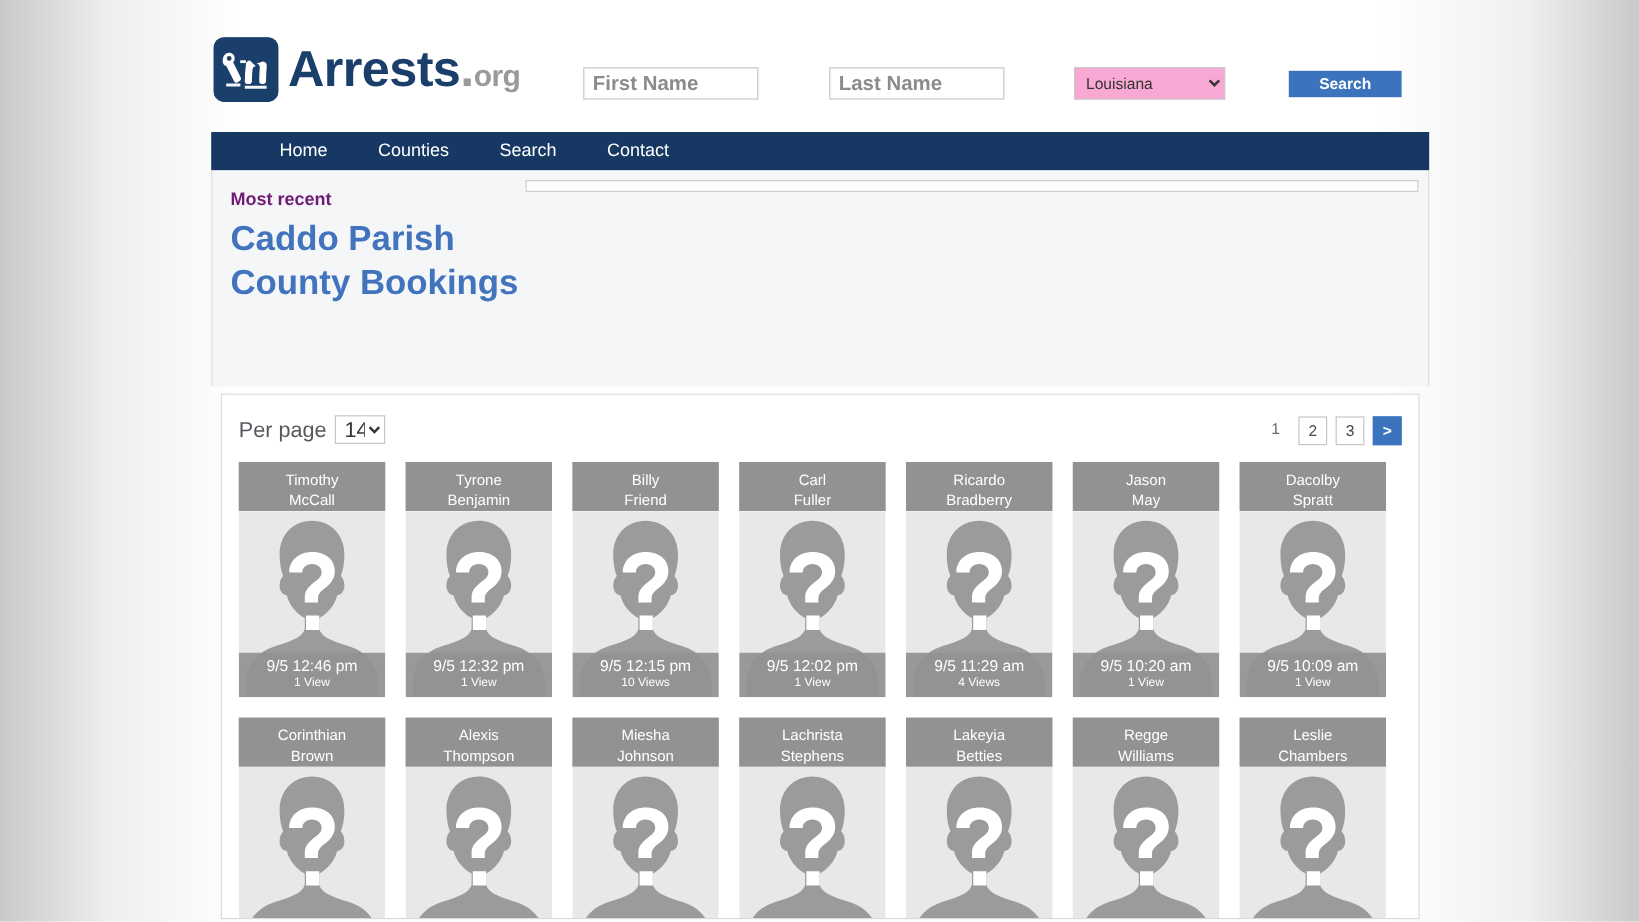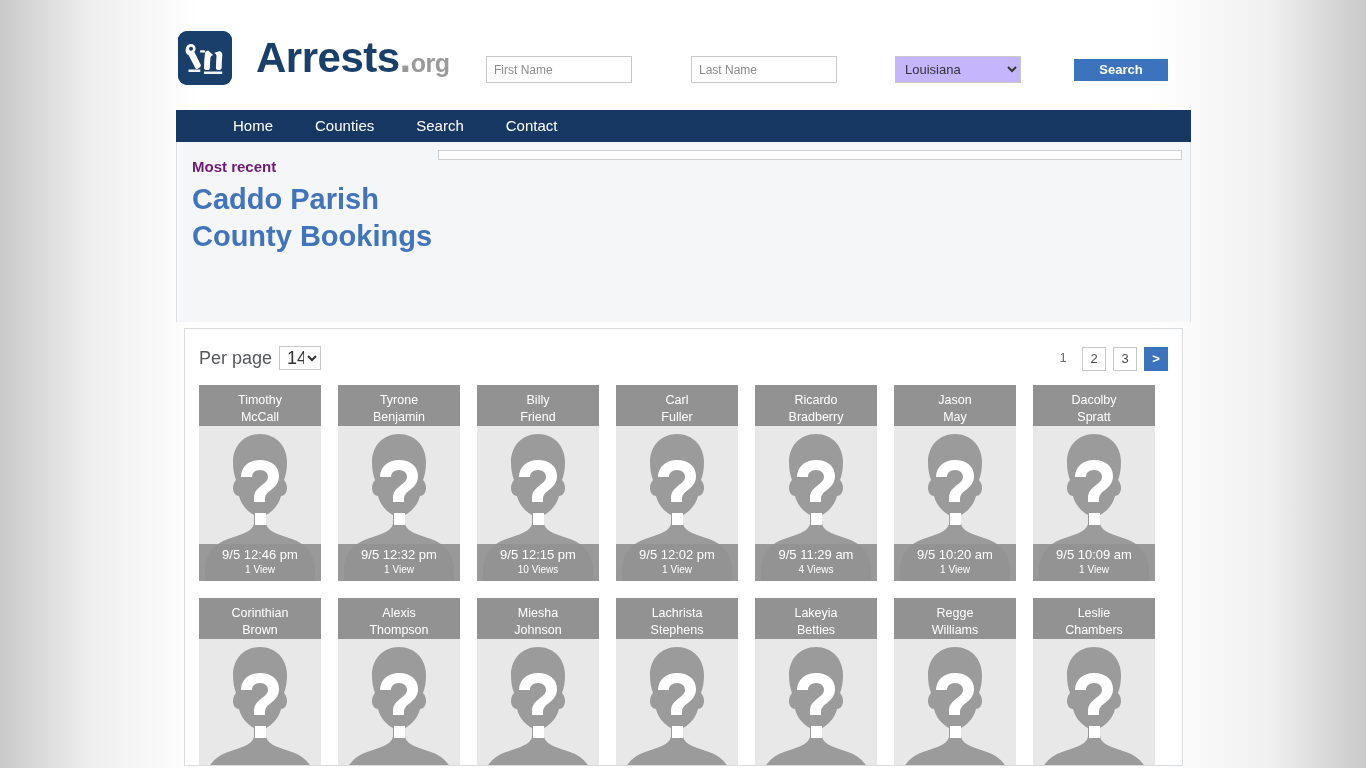--- a/index.html
+++ b/index.html
@@ -28,21 +28,20 @@
   .header {
     height: 110px;
     position: relative;
   }
   .brand {
     position: absolute;
     left: 2px;
     top: 31px;
     display: flex;
     align-items: center;
-    gap: 16px;
   }
   .logo-mark {
     width: 54px; height: 54px;
     background: #1b3f6b;
     border-radius: 9px;
     position: relative;
     overflow: hidden;
     flex: 0 0 auto;
   }
   .logo-mark svg { display:block; }
@@ -63,36 +62,37 @@
     left: 310px;
     top: 56px;
     display: flex;
     align-items: center;
   }
   .txt-input {
     width: 146px;
     height: 27px;
     border: 1px solid #c8c8c8;
     background: #fff;
-    font-size: 12px;
+    font-size: 17px;
     color: #555;
     padding: 0 7px;
     font-family: "Liberation Sans", sans-serif;
     border-radius: 0;
     outline: none;
+    font-weight: bold;
   }
   .txt-input::placeholder { color: #8b8b8b; }
   .gap-a { width: 59px; }
   .gap-b { width: 58px; }
   .gap-c { width: 53px; }
   .state-select {
     width: 126px;
     height: 27px;
     border: 1px solid #c8c8c8;
-    background: #c4b5fd;
+    background: #f9a8d4;
     font-size: 13px;
     color: #333;
     font-family: "Liberation Sans", sans-serif;
     padding: 0 5px;
     border-radius: 0;
     outline: none;
   }
   .search-btn {
     width: 94px;
     height: 22px;

